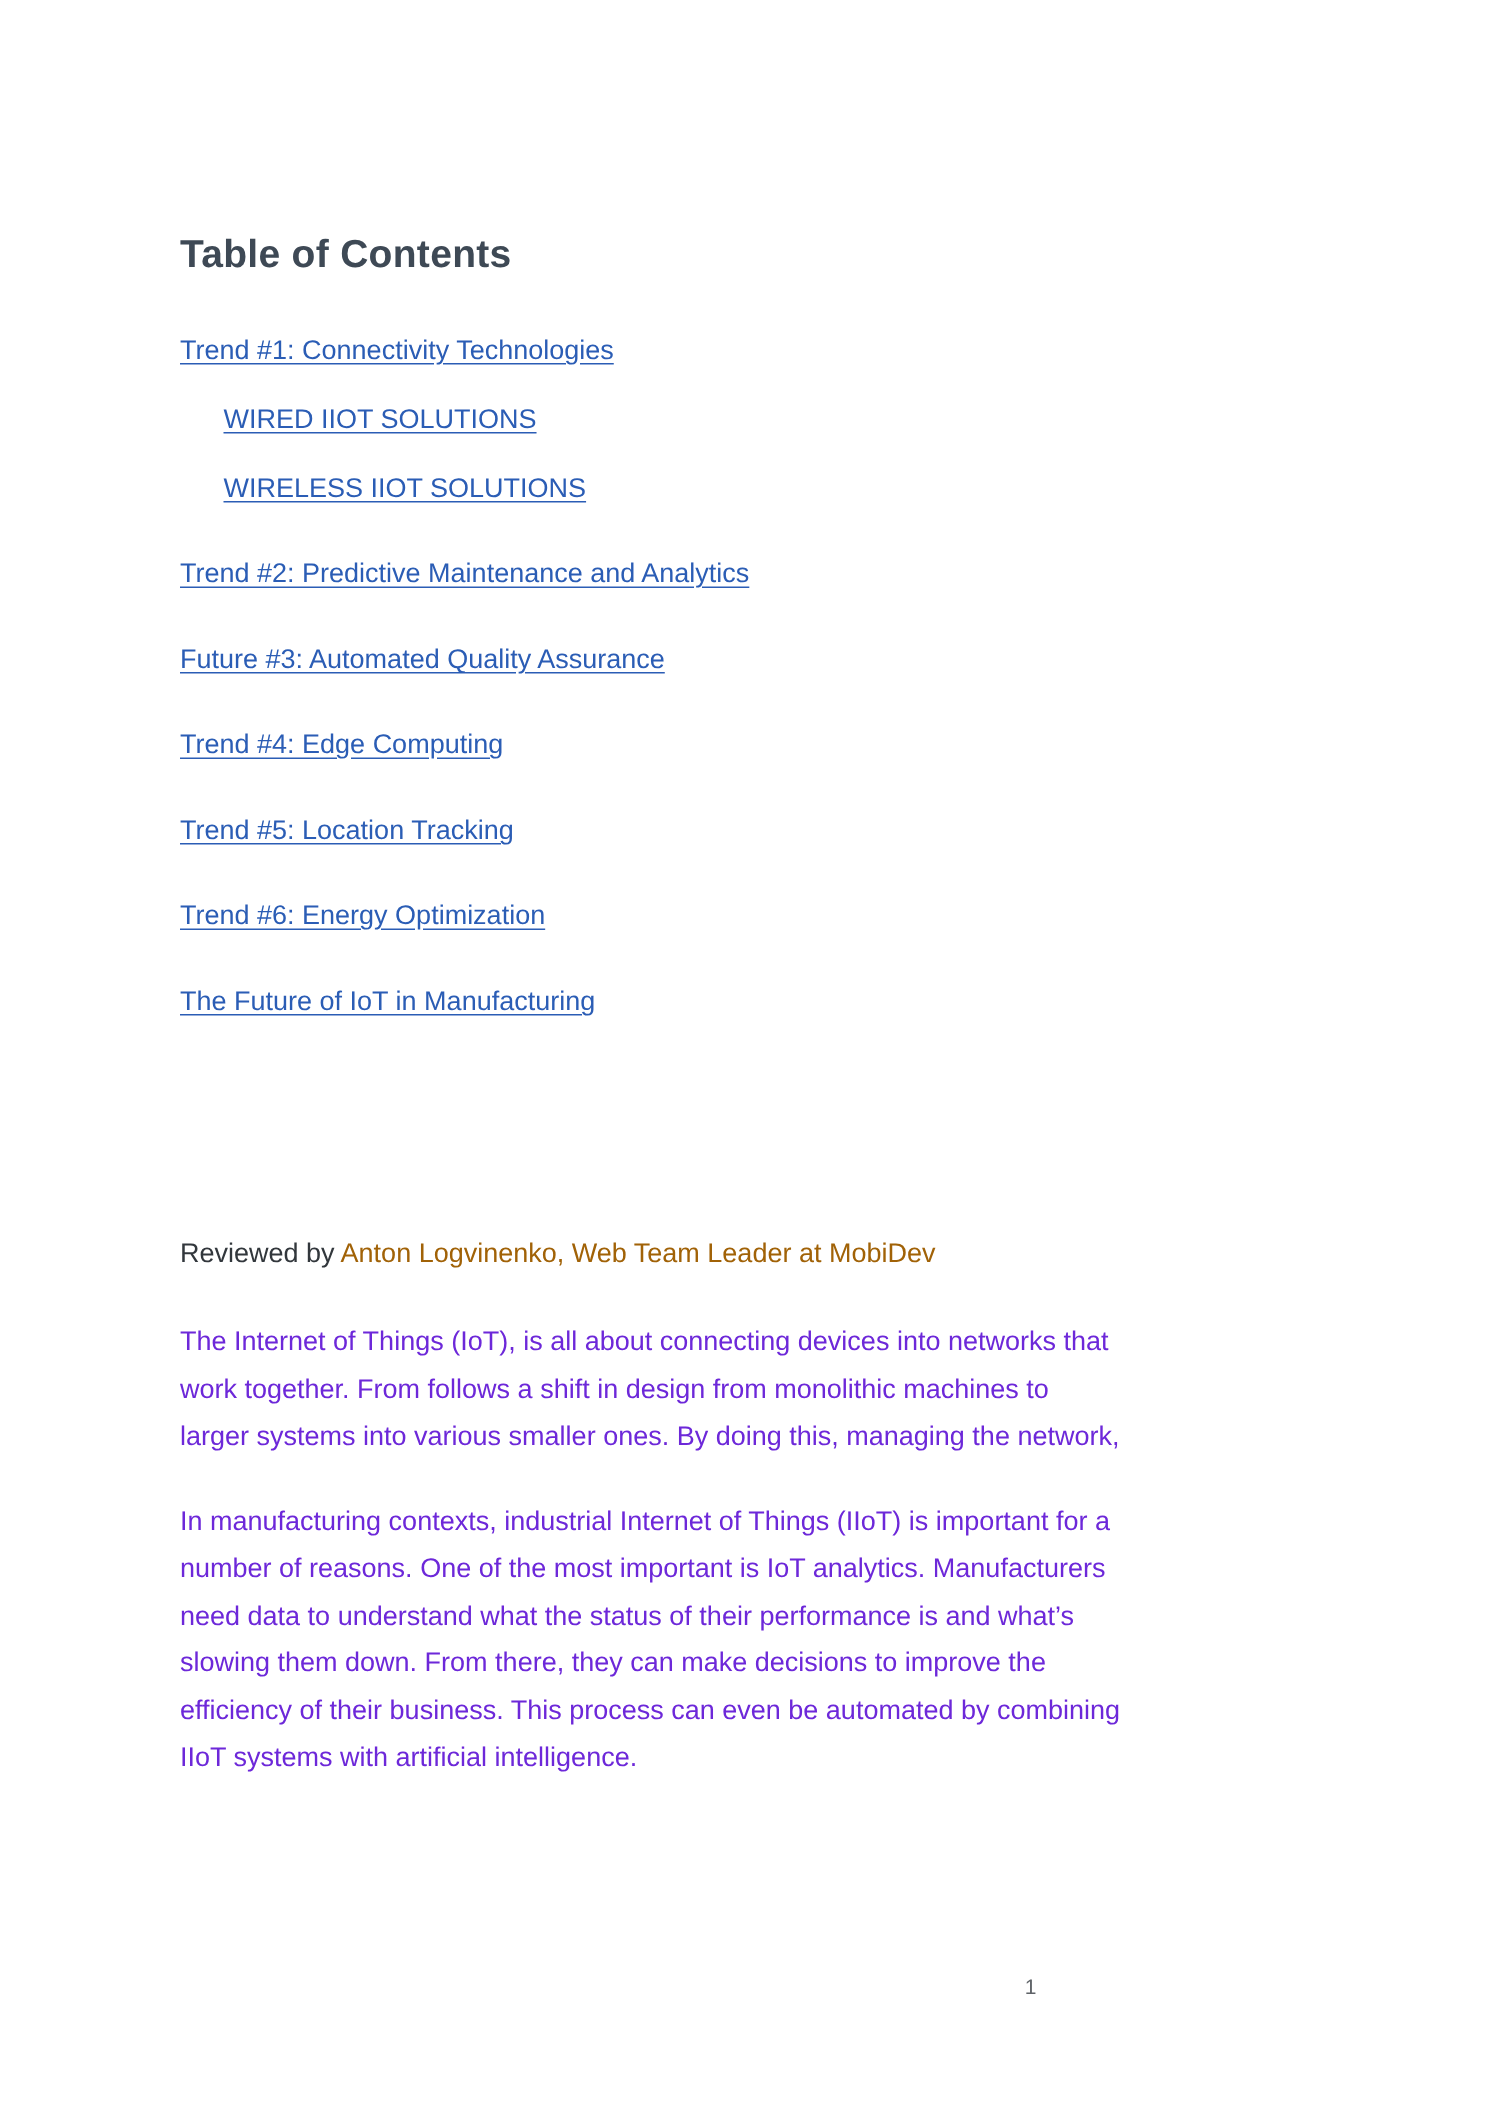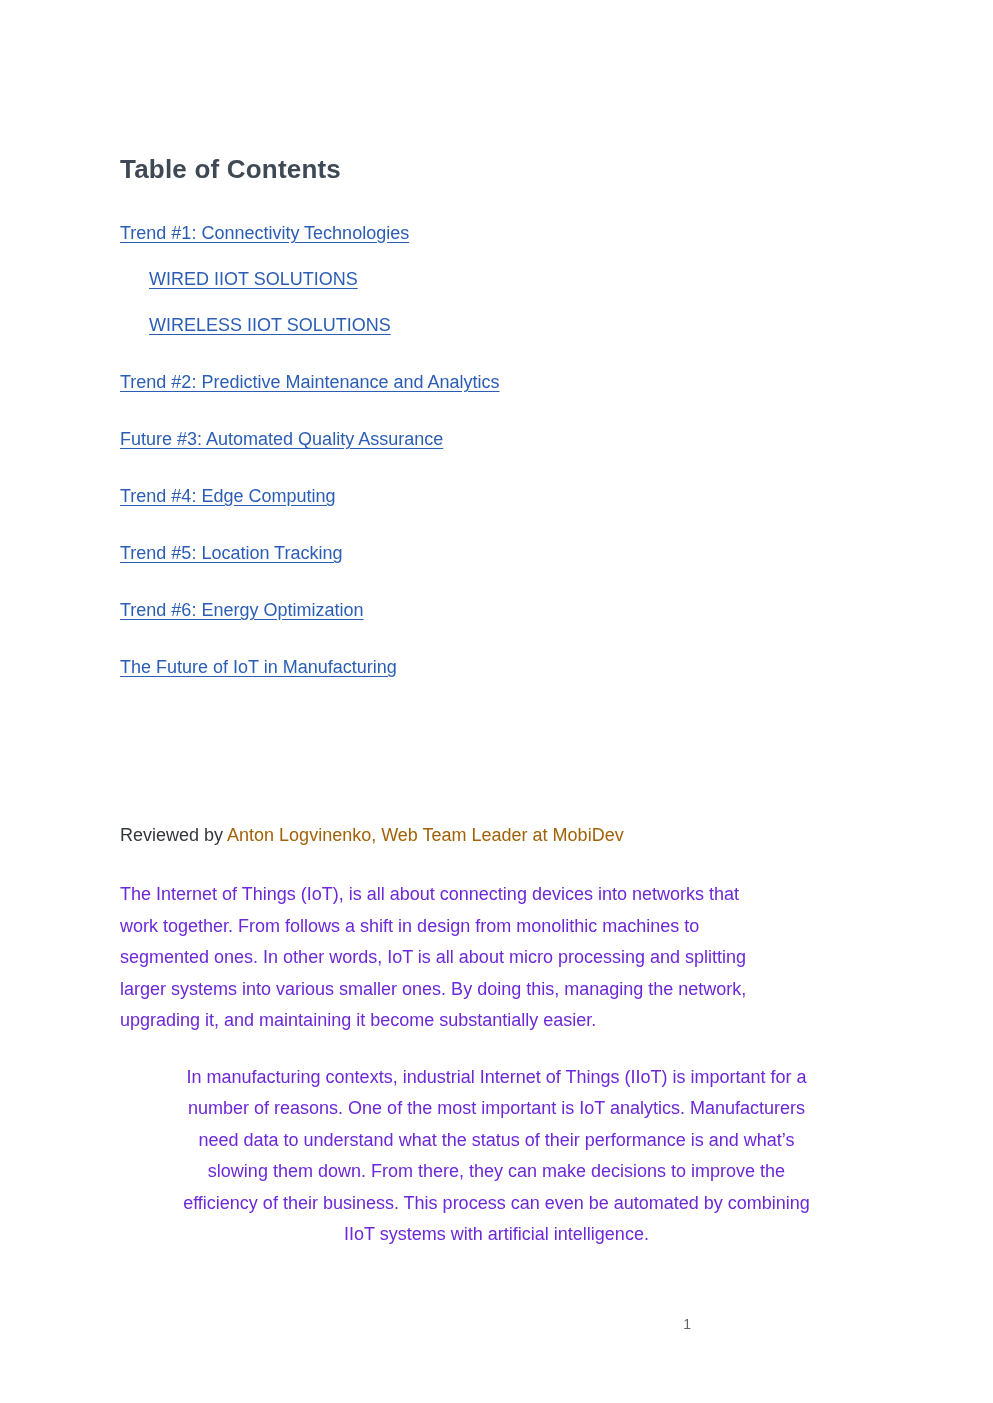--- a/index.html
+++ b/index.html
@@ -46,21 +46,21 @@
     font-size: 18px;
     line-height: 31px;
     color: #32373c;
   }
   .byline-link {
     color: #a16207;
     text-decoration: none;
     cursor: pointer;
   }
   .para { margin-top: 28px; }
-  .para.second { margin-top: 25px; text-align: center; }
+  .para.second { margin-top: 25px; }
   .para .line {
     font-size: 18px;
     line-height: 31.5px;
     color: #6d28d9;
     white-space: nowrap;
   }
   .page-number {
     position: absolute;
     top: 1315px;
     right: 120px;
@@ -88,23 +88,21 @@
       <a class="toc-link" href="#">Trend #5: Location Tracking</a>
       <a class="toc-link" href="#">Trend #6: Energy Optimization</a>
       <a class="toc-link" href="#">The Future of IoT in Manufacturing</a>
     </nav>
 
     <p class="byline"><span>Reviewed by </span><a class="byline-link" href="#">Anton Logvinenko, Web Team Leader at MobiDev</a></p>
 
     <div class="para">
       <div class="line">The Internet of Things (IoT), is all about connecting devices into networks that</div>
       <div class="line">work together. From follows a shift in design from monolithic machines to</div>
-      <div class="line">segmented ones. In other words, IoT is all about micro processing and splitting</div>
       <div class="line">larger systems into various smaller ones. By doing this, managing the network,</div>
-      <div class="line">upgrading it, and maintaining it become substantially easier.</div>
     </div>
 
     <div class="para second">
       <div class="line">In manufacturing contexts, industrial Internet of Things (IIoT) is important for a</div>
       <div class="line">number of reasons. One of the most important is IoT analytics. Manufacturers</div>
       <div class="line">need data to understand what the status of their performance is and what’s</div>
       <div class="line">slowing them down. From there, they can make decisions to improve the</div>
       <div class="line">efficiency of their business. This process can even be automated by combining</div>
       <div class="line">IIoT systems with artificial intelligence.</div>
     </div>

